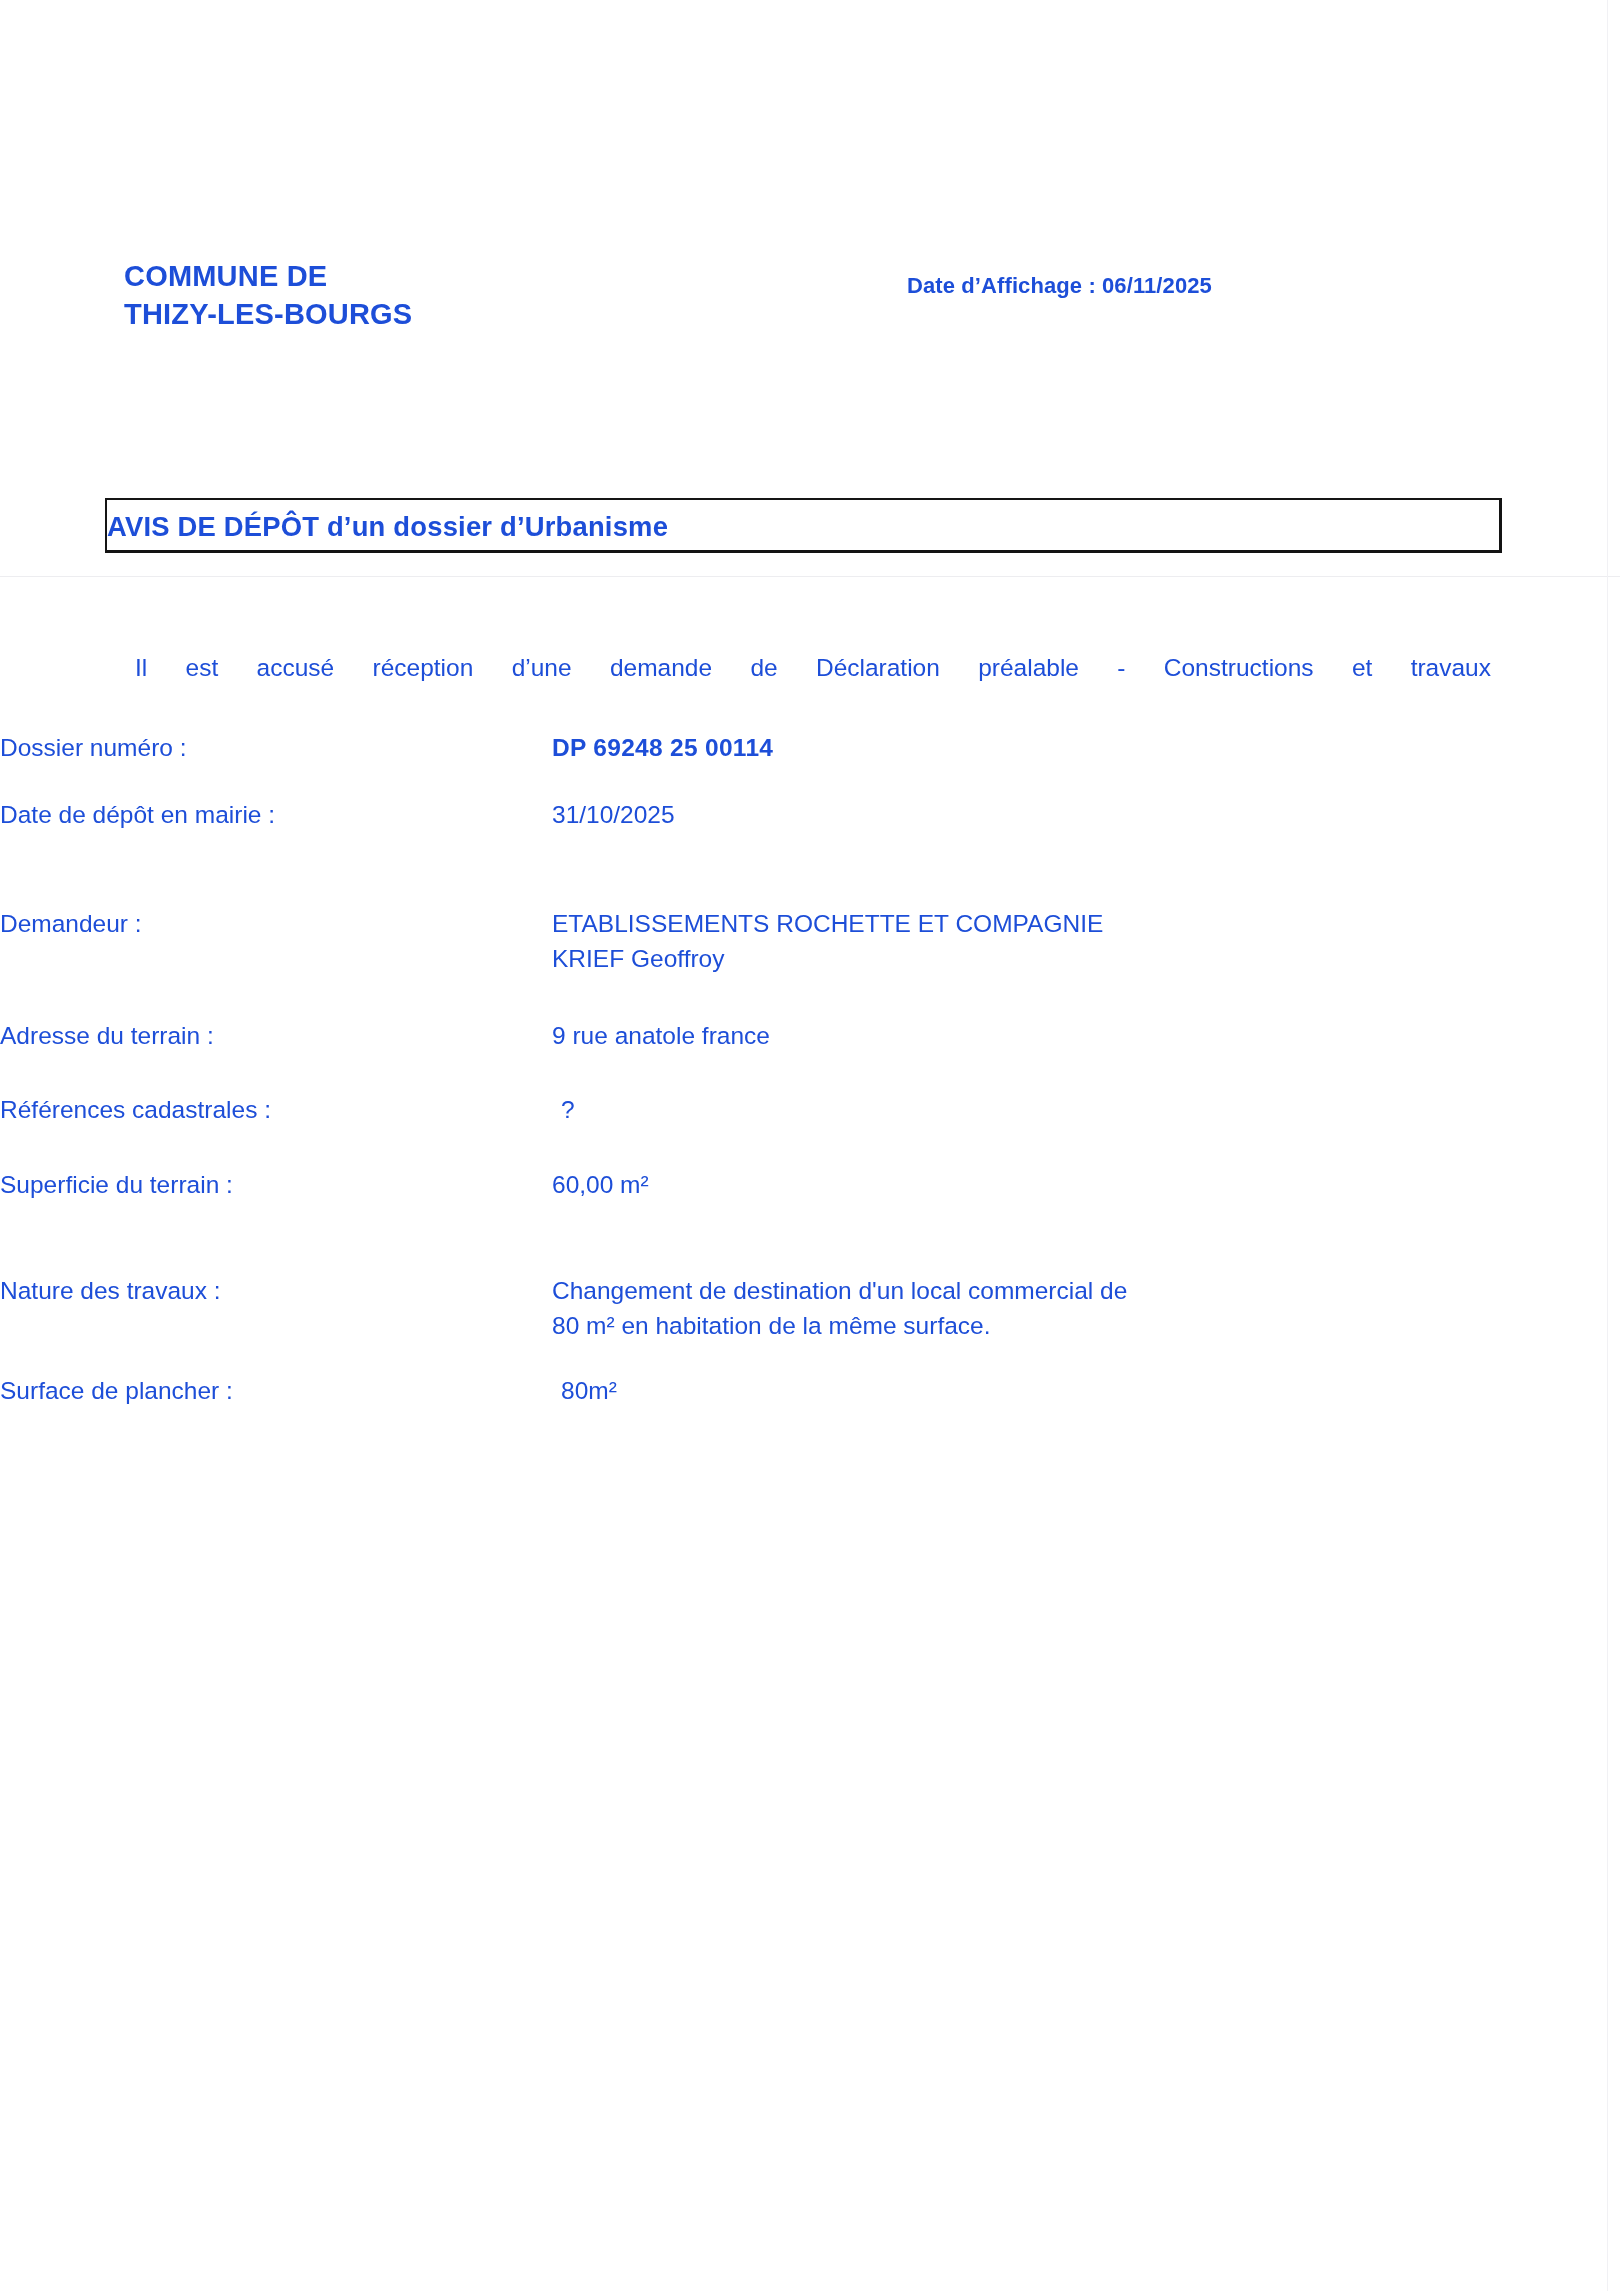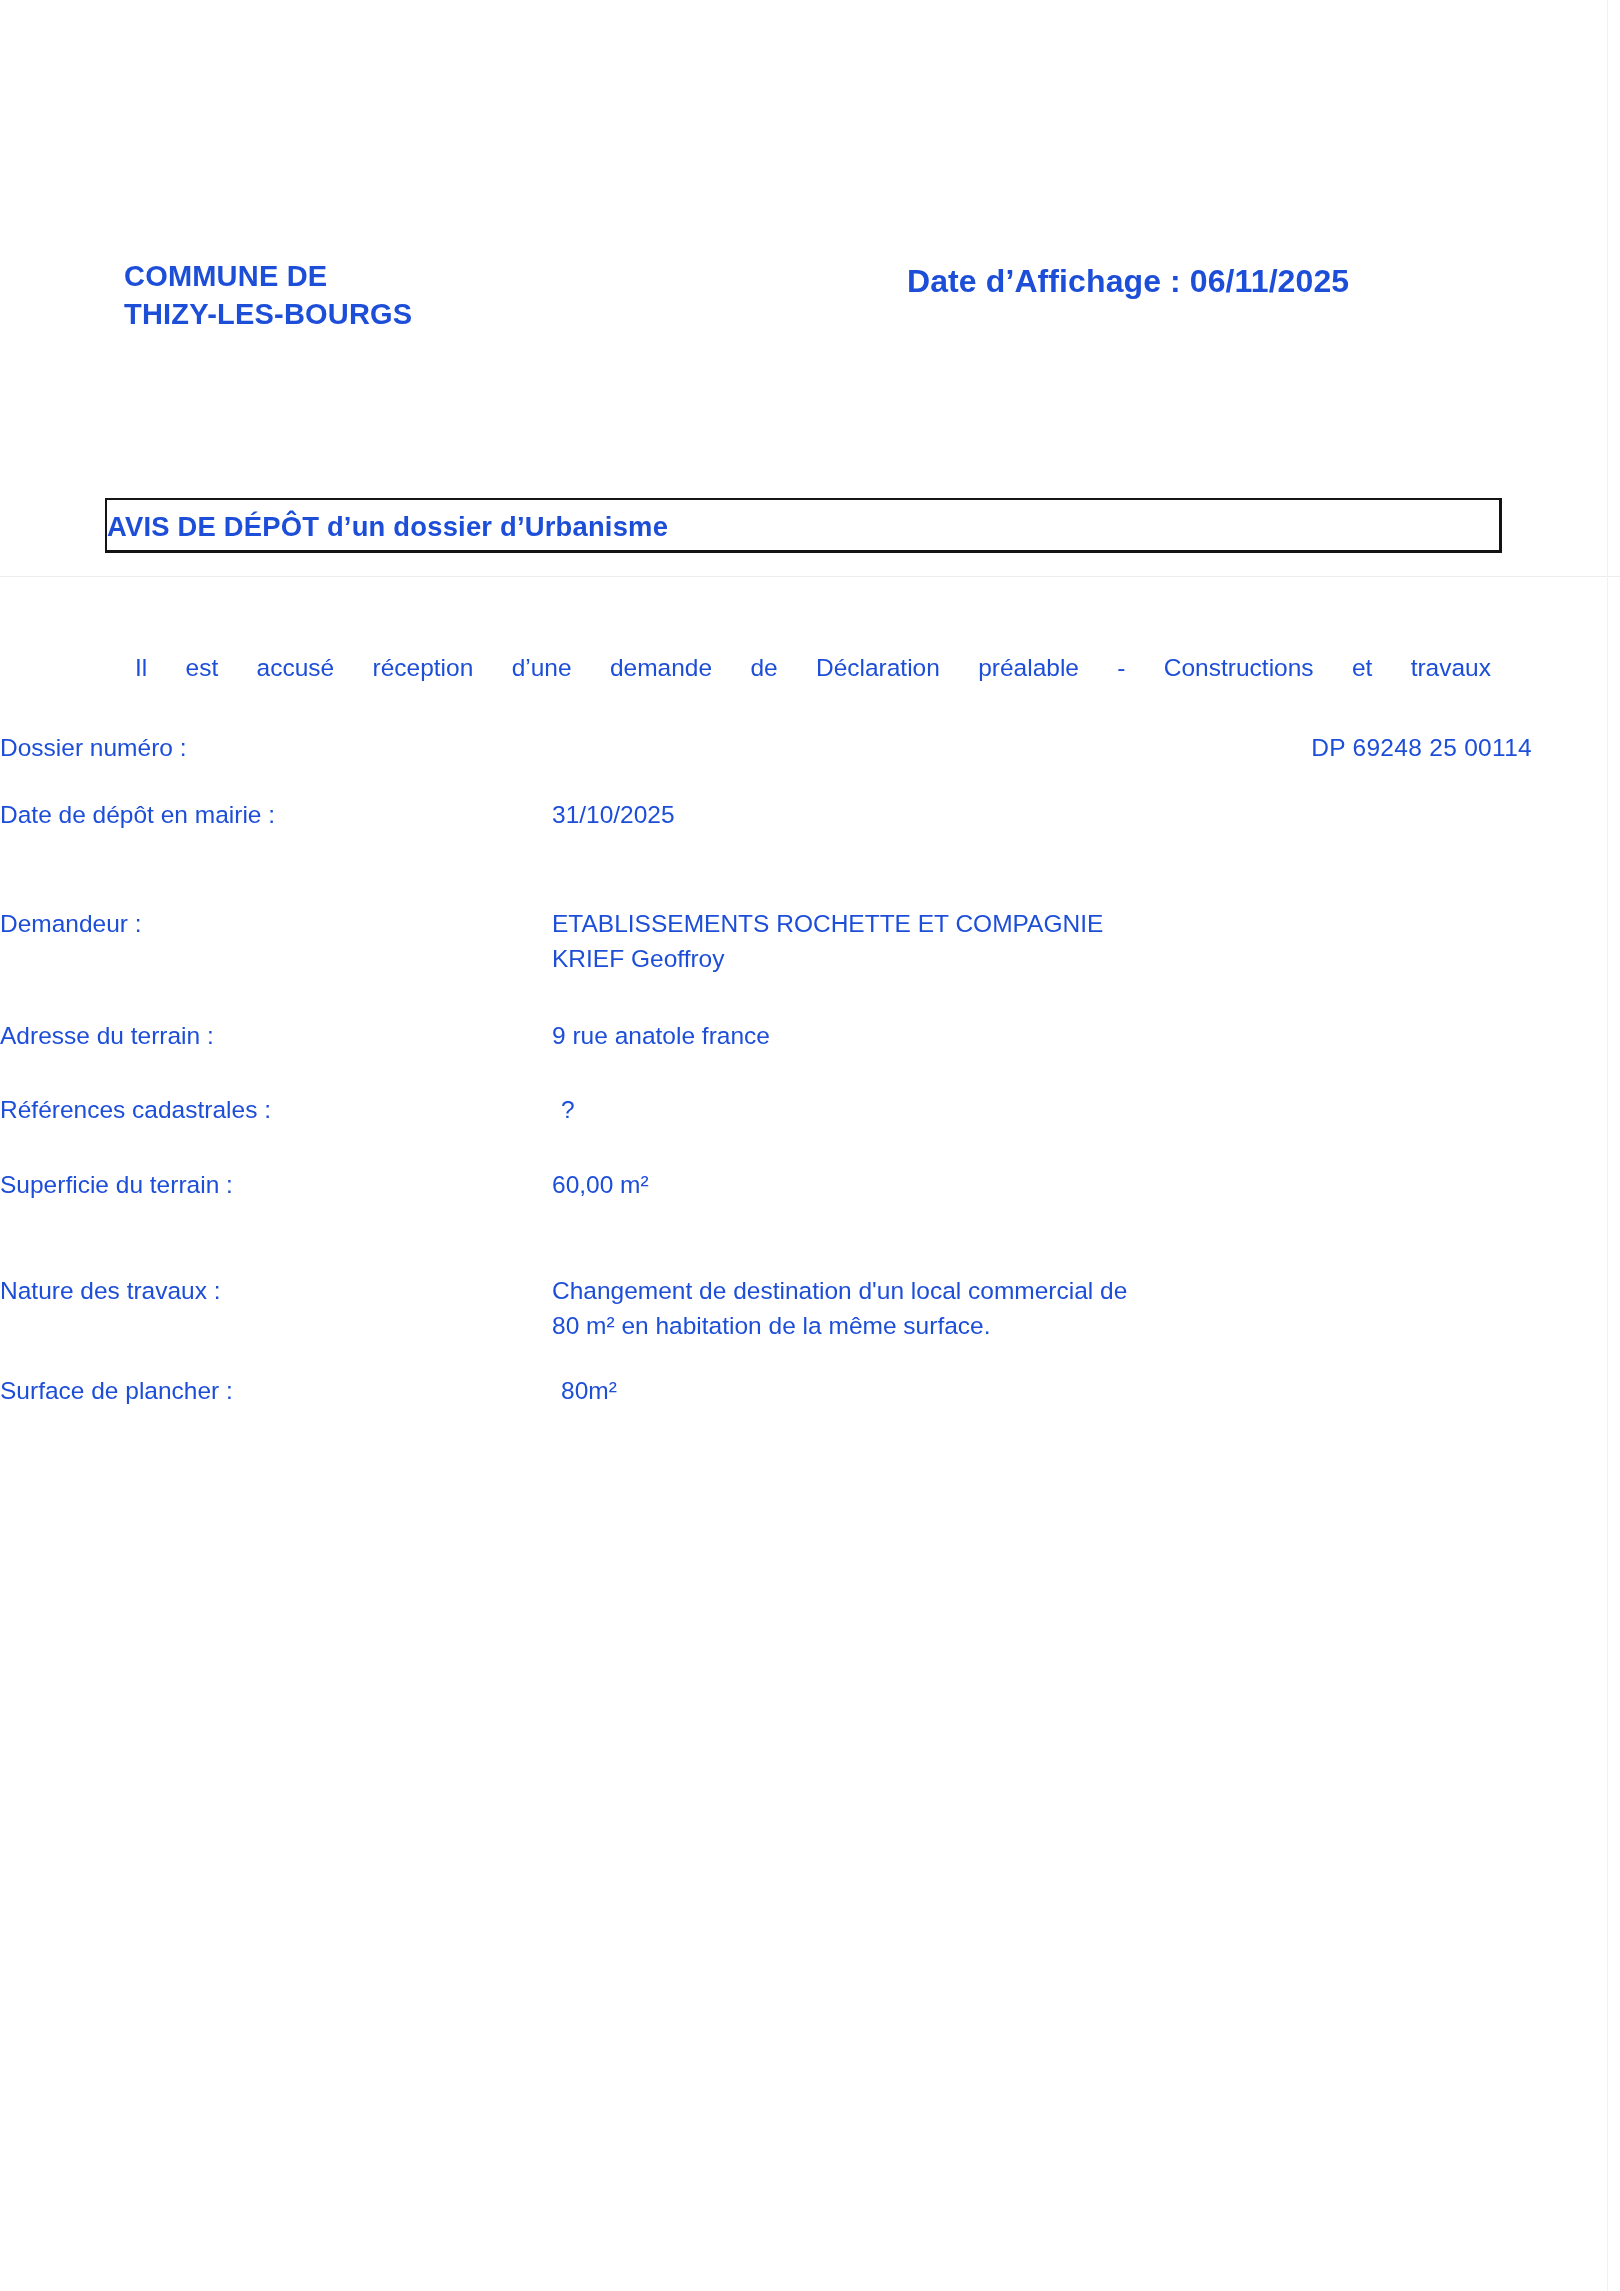--- a/index.html
+++ b/index.html
@@ -44,22 +44,22 @@
     font-size: 29px;
     font-weight: bold;
     letter-spacing: 0.2px;
     line-height: 1.32;
     white-space: pre-line;
   }
 
   .affichage {
     position: absolute;
     left: 907px;
-    top: 263px;
-    font-size: 32px;
+    top: 273px;
+    font-size: 22px;
     font-weight: bold;
     letter-spacing: 0.1px;
     white-space: nowrap;
   }
 
   
   .title-box {
     position: absolute;
     left: 105px;
     top: 498px;
@@ -120,21 +120,21 @@
     white-space: nowrap;
   }
   .field .val {
     position: absolute;
     left: 552px;
     top: 0;
     width: 980px;
     white-space: pre-line;
   }
   .field .val.indent { left: 561px; }
-  .field .val.bold  { font-weight: normal; letter-spacing: 0.3px; text-align: right; }
+  .field .val.bold  { font-weight: bold; letter-spacing: 0.3px; }
 </style>
 </head>
 <body>
 
 <div id="page">
 
   <div class="scan-line-h" style="top:576px;"></div>
   <div class="scan-line-v" style="left:1607px;"></div>
 
   <div class="commune-block">COMMUNE DE

